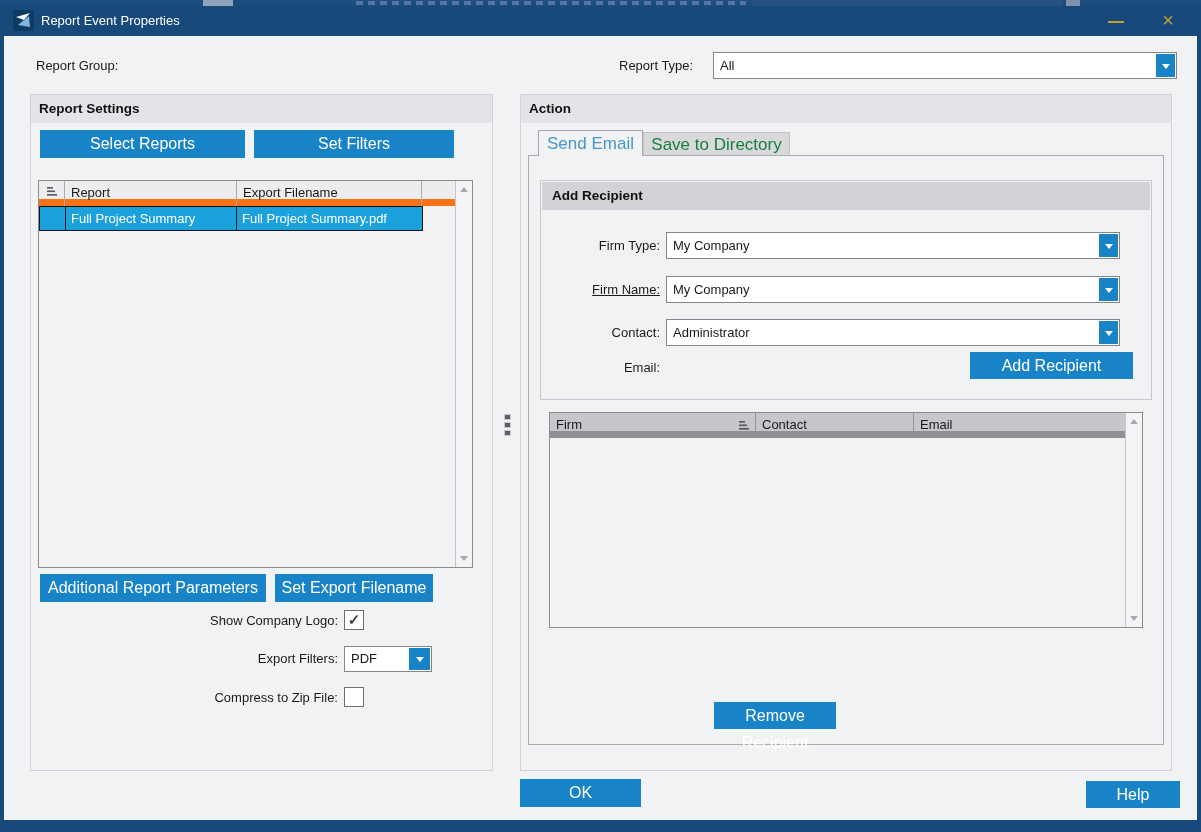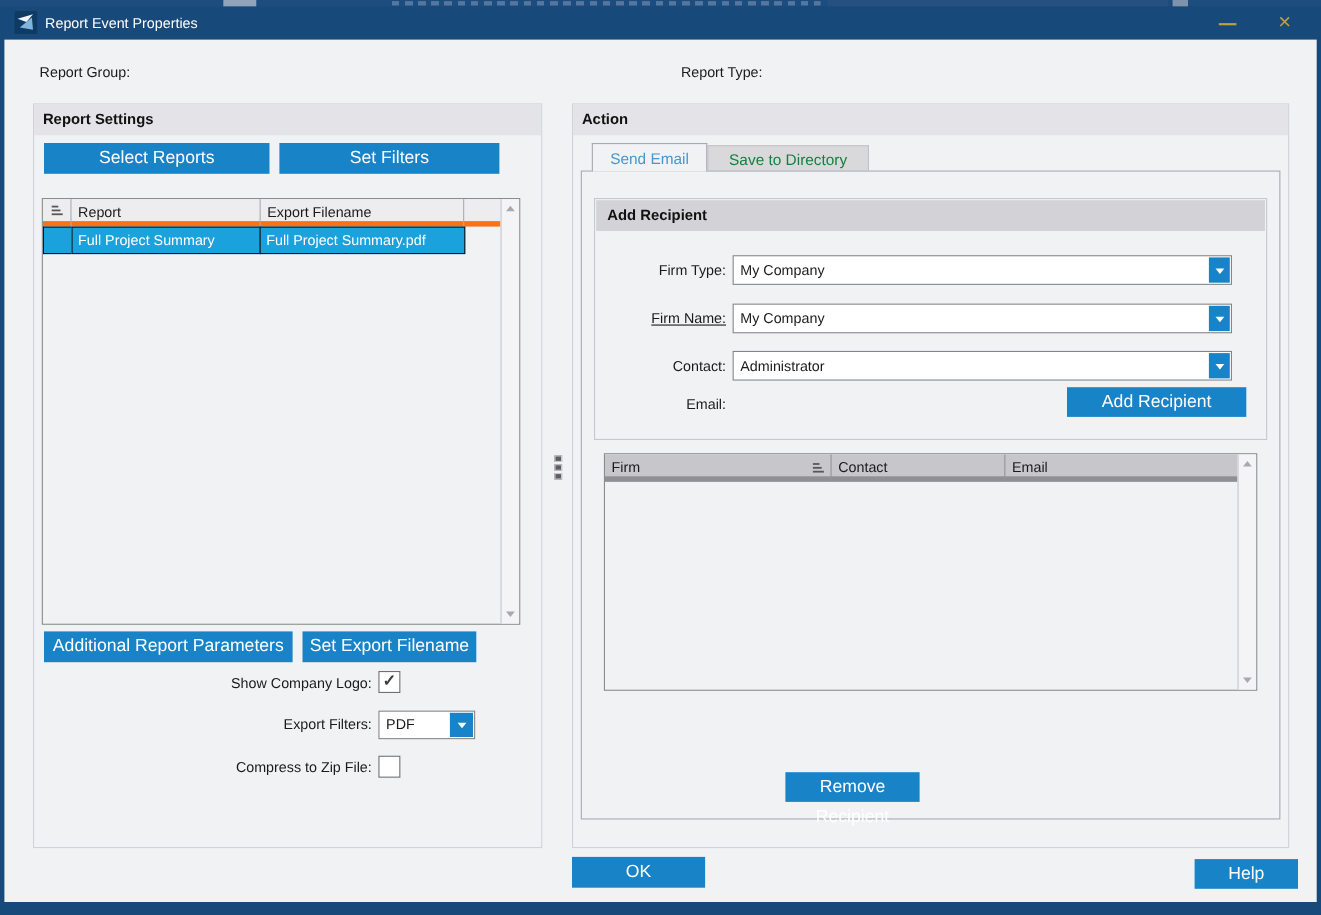--- a/index.html
+++ b/index.html
@@ -31,37 +31,37 @@
   .combo-arrow::after{content:"";position:absolute;left:50%;top:50%;margin:-2px 0 0 -4px;
     border-left:4px solid transparent;border-right:4px solid transparent;border-top:5px solid #FFFFFF;}
   
   .btn{position:absolute;background:#1884C7;color:#FFFFFF;font-size:16px;text-align:center;cursor:default;}
   
   .panel{position:absolute;border:1px solid #D2D2D6;background:#F1F2F4;}
   .panel-header{position:absolute;left:0;top:0;right:0;height:28px;background:#E4E4E8;
     line-height:28px;padding-left:8px;font-size:13.5px;font-weight:bold;color:#111;}
   
   .tbl{position:absolute;border:1px solid #8C8C8C;background:#F1F2F4;overflow:hidden;}
-  .tbl-head{position:absolute;left:0;top:0;right:17px;height:25px;border-bottom:5px solid #f97316;}
+  .tbl-head{position:absolute;left:0;top:0;right:17px;height:25px;border-bottom:7px solid #f97316;}
   .head-left{background:#EDEDF0;}
   .head-gray{background:#C7C7CB;}
   .th{position:absolute;top:0;height:25px;line-height:24px;font-size:13px;color:#1A1A1A;padding-left:6px;
     border-right:1px solid #ABABAF;white-space:nowrap;overflow:hidden;}
   .vscroll{position:absolute;top:0;right:0;bottom:0;width:17px;background:#F4F4F6;border-left:1px solid #C6C6CA;}
   .sarrow{position:absolute;left:50%;width:0;height:0;margin-left:-4px;}
   .sarrow.up{top:6px;border-left:4px solid transparent;border-right:4px solid transparent;border-bottom:5px solid #A8A8B0;}
   .sarrow.down{bottom:6px;border-left:4px solid transparent;border-right:4px solid transparent;border-top:5px solid #A8A8B0;}
   .sel-cell{position:absolute;top:25px;height:25px;background:#1BA1DC;border:1px solid #15151A;
     color:#FFFFFF;font-size:13px;line-height:23px;padding-left:5px;white-space:nowrap;overflow:hidden;}
   .sel-stub{position:absolute;top:25px;height:25px;left:0;width:26px;background:#1BA1DC;border:1px solid #15151A;border-right:none;}
   
   .checkbox{position:absolute;width:20px;height:20px;background:#FFFFFF;border:1px solid #707074;
     text-align:center;line-height:18px;font-size:15px;font-weight:bold;color:#3C3C40;}
   
-  .tab{position:absolute;font-size:14px;text-align:center;}
+  .tab{position:absolute;font-size:17px;text-align:center;}
   .tab-active{background:#F1F2F4;border:1px solid #A9A9AD;border-bottom:none;color:#4796CC;z-index:3;}
   .tab-idle{background:#D9D9DC;border:1px solid #C2C2C6;border-bottom:none;color:#15803d;z-index:1;}
   .tabpage{position:absolute;border:1px solid #ABABAF;background:#F1F2F4;z-index:2;}
   .groupbox{position:absolute;border:1px solid #C8C8CC;background:#F1F2F4;}
   .group-header{position:absolute;left:1px;top:1px;right:1px;height:28px;background:#D3D3D7;
     line-height:28px;padding-left:10px;font-size:13.5px;font-weight:bold;color:#111;}
   
   .split-dot{position:absolute;width:7px;height:6px;background:#5E5E64;border:1px solid #C9C9CD;}
   .sort-svg{fill:#55555A;}
 </style>
@@ -89,20 +89,24 @@
     <span class="win-btn" style="left:1094px;">
         <span class="min-bar"></span>
       </span>
     <span class="win-btn close-glyph" style="left:1146px;"><span>×</span></span>
   </div>
 
   <div class="abs content"></div>
 
   <span class="abs lbl" style="left:36px;top:58px;">Report Group:</span>
   <span class="abs lbl" style="left:619px;top:58px;">Report Type:</span>
+  <div class="combo" style="left:713px;top:52px;width:464px;">
+    <span class="combo-value">All</span>
+    <span class="combo-arrow"></span>
+  </div>
 
   <div class="panel" style="left:30px;top:94px;width:463px;height:677px;">
     <div class="panel-header">Report Settings</div>
   </div>
 
   <div class="btn" style="left:40px;top:130px;width:205px;height:28px;line-height:28px;">Select Reports</div>
   <div class="btn" style="left:254px;top:130px;width:200px;height:28px;line-height:28px;">Set Filters</div>
 
   <div class="tbl" style="left:38px;top:180px;width:435px;height:388px;">
     <div class="tbl-head head-left">

